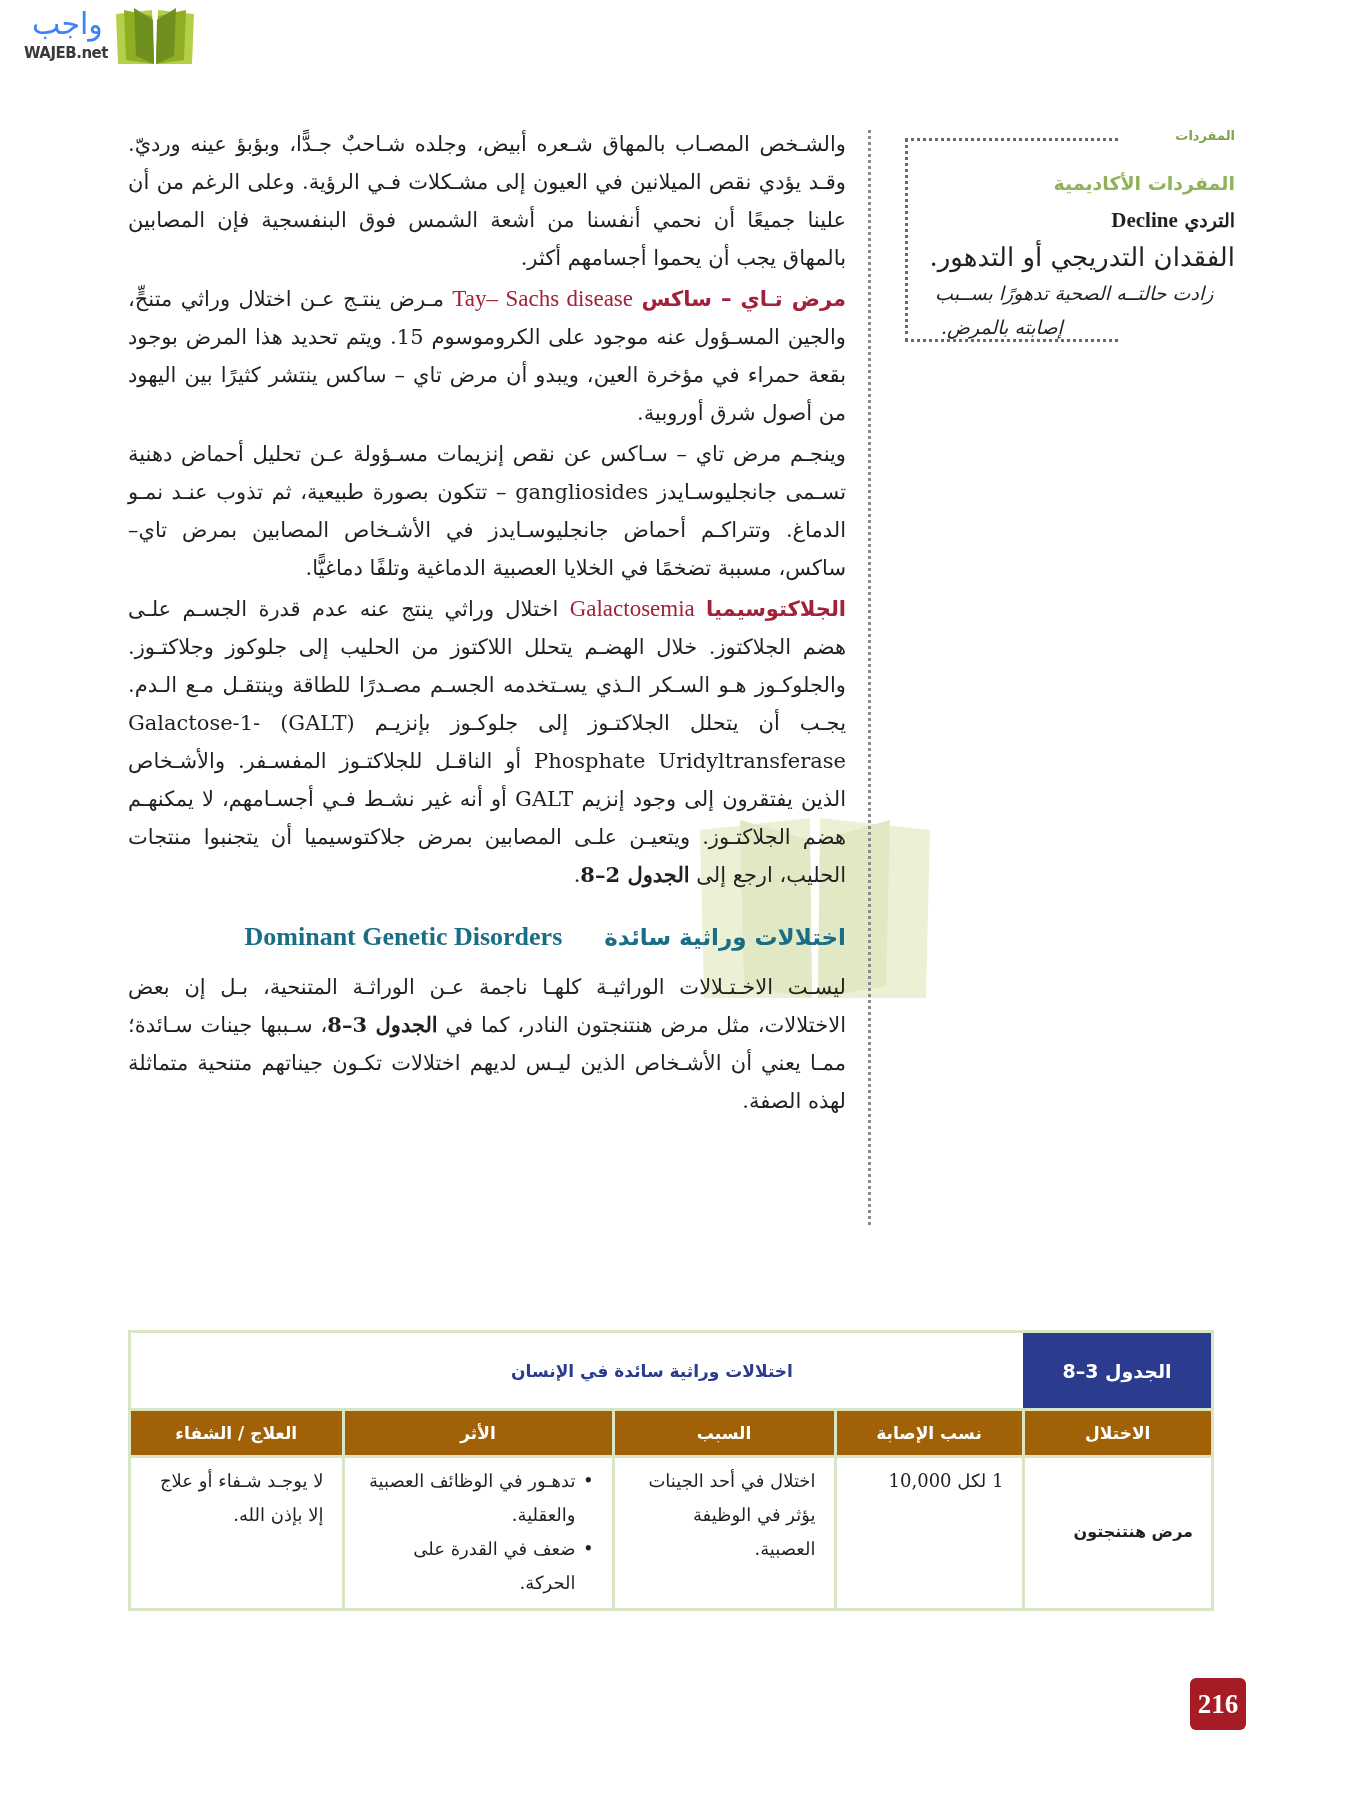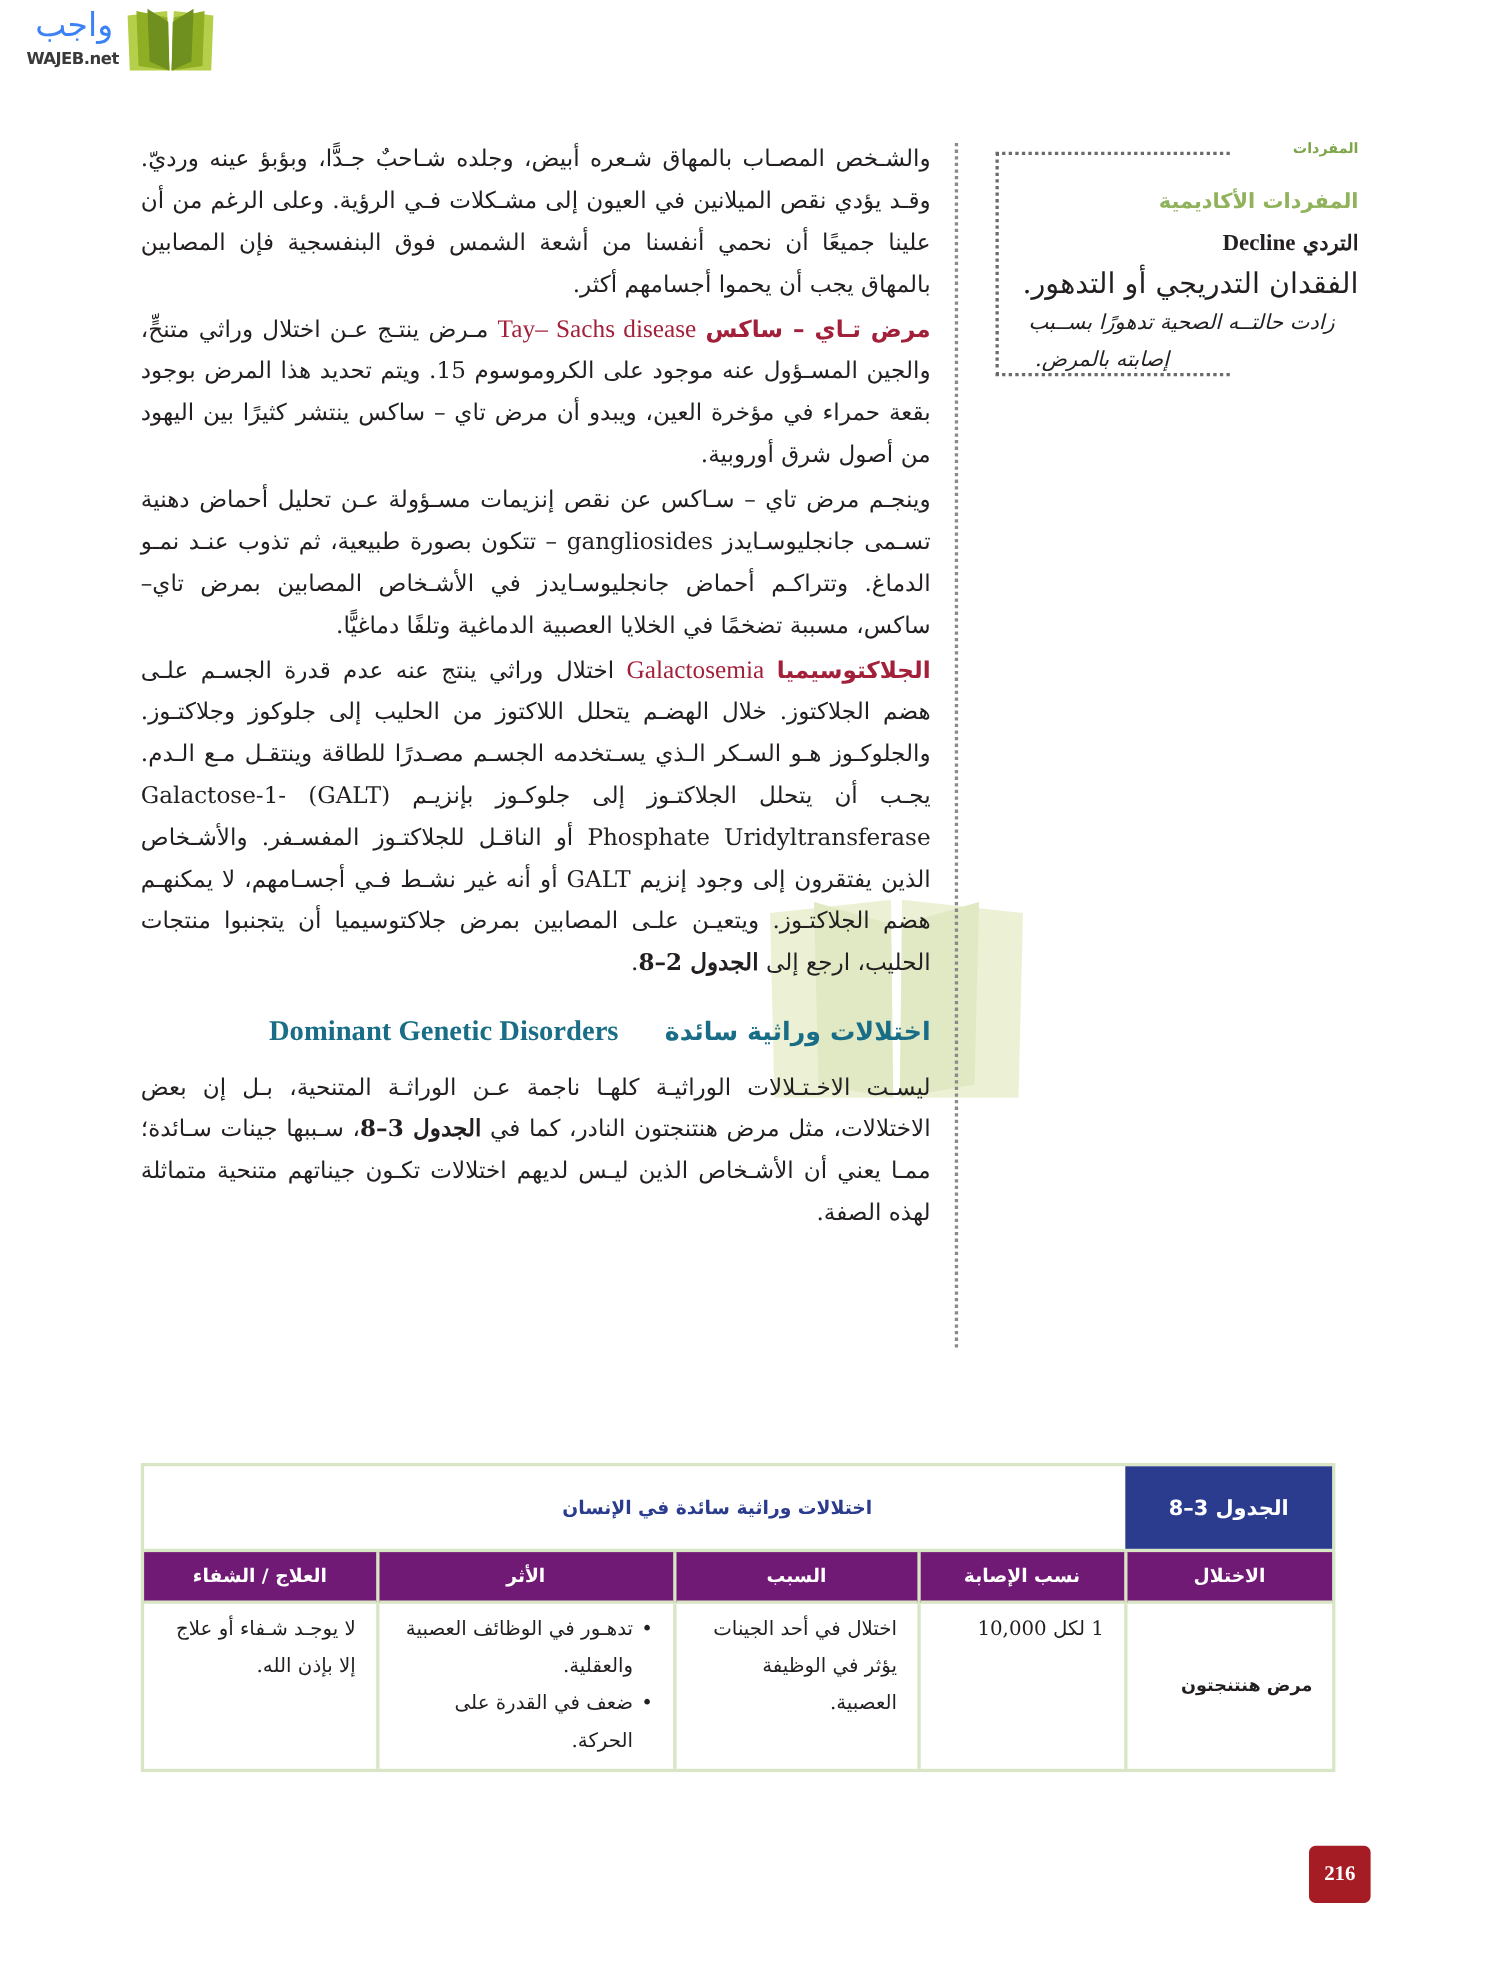--- a/index.html
+++ b/index.html
@@ -68,21 +68,21 @@
   .table-number {
     width:188px; background:#2b3c8e; color:#fff; display:flex; align-items:center; justify-content:center;
     font-family:"DejaVu Sans", sans-serif; font-weight:bold; font-size:19px;
   }
   .table-title {
     flex:1; display:flex; align-items:center; justify-content:center;
     color:#2b3c8e; font-family:"DejaVu Sans", sans-serif; font-weight:bold; font-size:17px; padding-left:150px;
   }
   table { border-collapse:collapse; width:100%; table-layout:fixed; }
   th {
-    background:#701a75; color:#fff; font-family:"DejaVu Sans", sans-serif; font-weight:bold; font-size:17px;
+    background:#a16207; color:#fff; font-family:"DejaVu Sans", sans-serif; font-weight:bold; font-size:17px;
     height:42px; border-left:3px solid #d8e6c5;
   }
   th:last-child { border-left:none; }
   td {
     vertical-align:top; font-size:18px; line-height:34px; padding:6px 18px 8px 14px;
     border-left:3px solid #d8e6c5; border-top:3px solid #d8e6c5; text-align:right; color:#231f20;
   }
   td:last-child { border-left:none; }
   td.disorder { vertical-align:middle; font-family:"DejaVu Sans", sans-serif; font-weight:bold; font-size:16px; }
   tr.row-alt td { background:#f3f8ec; }
@@ -90,21 +90,21 @@
   td ul li { position:relative; }
   td ul li::before { content:"•"; position:absolute; right:-18px; }
   .col-disorder { width:188px; }
   .col-rate { width:188px; }
   .col-cause { width:222px; }
   .col-effect { width:270px; }
 
   .page-number {
     position:absolute; left:1190px; top:1678px; width:56px; height:52px;
     background:#a51c24; border-radius:6px; color:#fff; display:flex; align-items:center; justify-content:center;
-    font-family:"Liberation Serif", serif; font-weight:bold; font-size:19px;
+    font-family:"Liberation Serif", serif; font-weight:bold; font-size:27px;
   }
 </style>
 </head>
 <body>
 
 <div class="logo">
   <span class="logo-ar">واجب</span>
   <span class="logo-en">WAJEB.net</span>
   <svg class="logo-book" width="82" height="60" viewBox="0 0 82 60">
     <polygon points="2,8 38,4 40,58 4,58" fill="#b5cf4a"></polygon>

